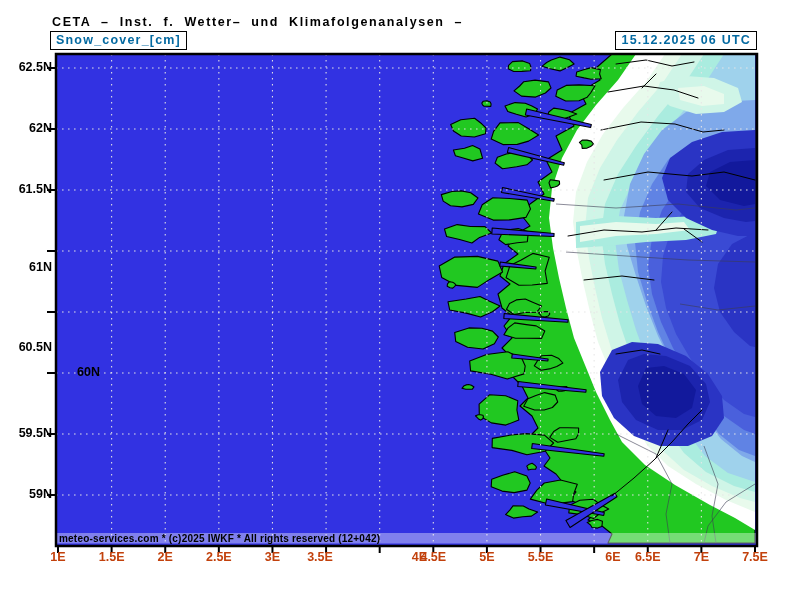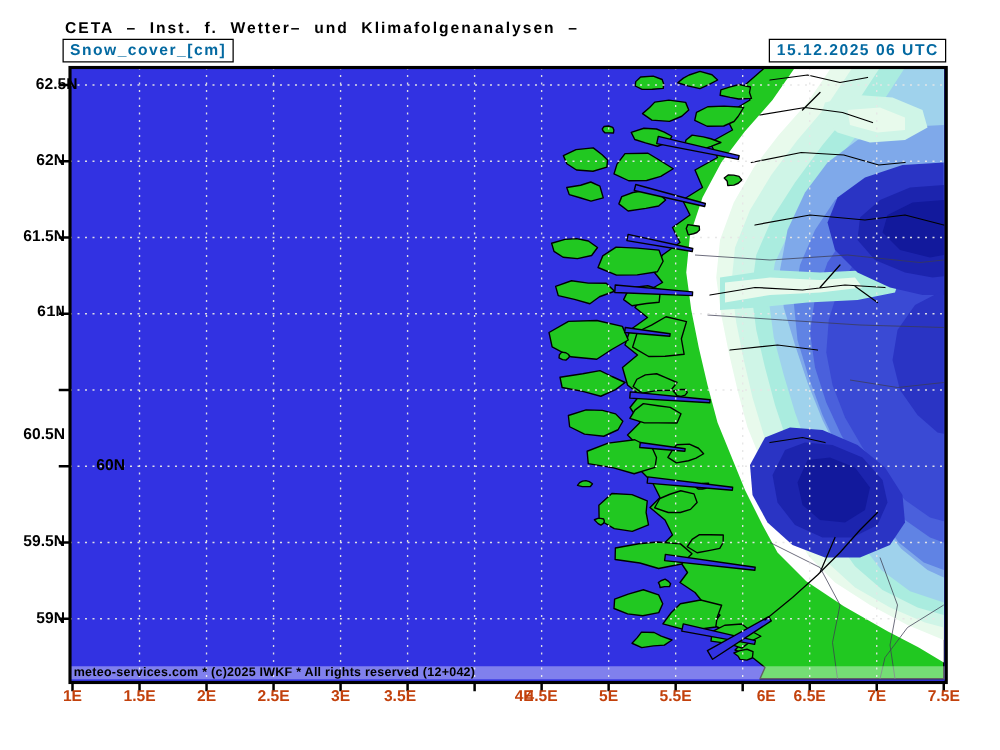--- a/index.html
+++ b/index.html
@@ -193,24 +193,24 @@
         <path d="M540.5350000000001,546 L540.5350000000001,553" class="tick"></path>
         <path d="M594.15,546 L594.15,553" class="tick"></path>
         <path d="M647.765,546 L647.765,553" class="tick"></path>
         <path d="M701.38,546 L701.38,553" class="tick"></path>
         <path d="M754.995,546 L754.995,553" class="tick"></path>
       </g>
     <rect x="56" y="54" width="701" height="492" fill="none" stroke="#000" stroke-width="2.5"></rect>
   </svg>
 
   <div id="lat-axis">
-      <span class="lat-label" style="top: 60px; padding-left: 10px;">62.5N</span>
+      <span class="lat-label" style="top: 60px;">62.5N</span>
       <span class="lat-label" style="top: 121px;">62N</span>
       <span class="lat-label" style="top: 182px;">61.5N</span>
-      <span class="lat-label" style="top: 243px; font-family: Liberation Mono, monospace;">61N</span>
+      <span class="lat-label" style="top: 260px;">61N</span>
       <span class="lat-label" style="top: 304px; margin-top: 36px;">60.5N</span>
       <span class="lat-label" style="top: 365px; padding-left: 48px;">60N</span>
       <span class="lat-label" style="top: 426px;">59.5N</span>
       <span class="lat-label" style="top: 487px;">59N</span>
     </div>
   <div id="lon-axis">
       <span class="lon-label" style="left: 30px;">1E</span>
       <span class="lon-label" style="left: 83.615px;">1.5E</span>
       <span class="lon-label" style="left: 137.23px;">2E</span>
       <span class="lon-label" style="left: 190.845px;">2.5E</span>

